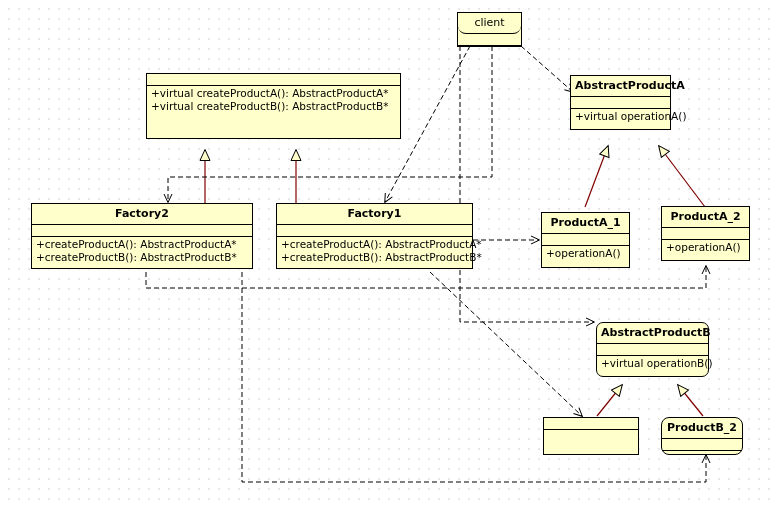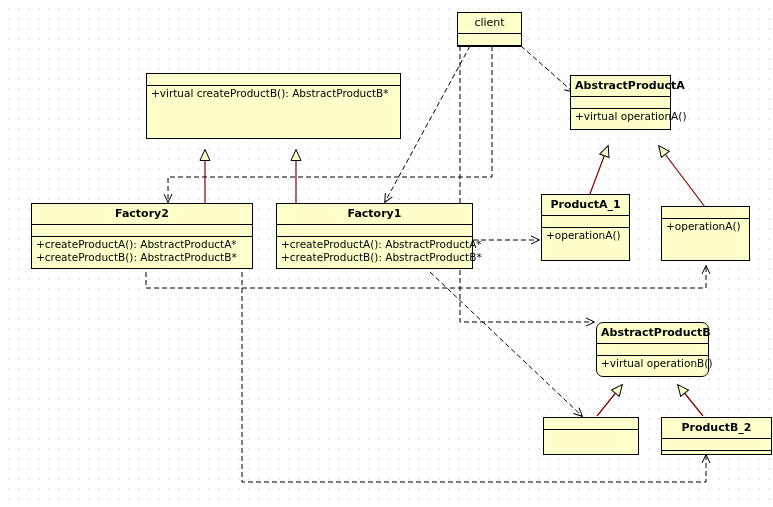--- a/index.html
+++ b/index.html
@@ -24,21 +24,21 @@
   .cls .title{
     text-align:center;
     font-weight:bold;
     font-size:11px;
     color:#000;
     padding:3px 4px 4px 4px;
     border-bottom:1px solid #000;
     line-height:13px;
     white-space:nowrap;
   }
-  .cls.obj .title{font-weight:normal;}
+  .cls.obj .title{font-weight:normal;border-radius:8px;}
   .cls .attrs{
     border-bottom:1px solid #000;
     min-height:9px;
     padding:0;
   }
   .cls .ops{
     padding:1px 4px 2px 4px;
     min-height:9px;
   }
   .cls .ops .row{
@@ -113,20 +113,21 @@
   </svg>
 
   <div class="cls obj" style="left:457px;top:12px;width:65px;height:35px;">
     <div class="title">client</div>
     <div class="attrs empty"></div>
   </div>
 
   <div class="cls" style="left:146px;top:73px;width:255px;height:66px;">
     <div class="attrs empty"></div>
     <div class="ops">
+      <div class="row">+virtual createProductA(): AbstractProductA*</div>
       <div class="row">+virtual createProductB(): AbstractProductB*</div>
     </div>
   </div>
 
   <div class="cls" style="left:31px;top:203px;width:222px;height:66px;">
     <div class="title">Factory2</div>
     <div class="attrs empty"></div>
     <div class="ops">
       <div class="row">+createProductA(): AbstractProductA*</div>
       <div class="row">+createProductB(): AbstractProductB*</div>
@@ -143,47 +144,48 @@
   </div>
 
   <div class="cls" style="left:570px;top:75px;width:101px;height:55px;">
     <div class="title">AbstractProductA</div>
     <div class="attrs empty"></div>
     <div class="ops">
       <div class="row">+virtual operationA()</div>
     </div>
   </div>
 
-  <div class="cls" style="left:541px;top:194px;width:89px;height:67px;">
+  <div class="cls" style="left:541px;top:212px;width:89px;height:56px;">
     <div class="title">ProductA_1</div>
     <div class="attrs empty"></div>
     <div class="ops">
       <div class="row">+operationA()</div>
     </div>
   </div>
 
   <div class="cls" style="left:661px;top:206px;width:89px;height:55px;">
+    <div class="title">ProductA_2</div>
     <div class="attrs empty"></div>
     <div class="ops">
       <div class="row">+operationA()</div>
     </div>
   </div>
 
   <div class="cls" style="left:596px;top:322px;width:113px;height:55px;border-radius:7px;">
     <div class="title">AbstractProductB</div>
     <div class="attrs empty"></div>
     <div class="ops">
       <div class="row">+virtual operationB()</div>
     </div>
   </div>
 
   <div class="cls" style="left:543px;top:417px;width:96px;height:38px;">
     <div class="attrs empty"></div>
     <div class="ops empty"></div>
   </div>
 
-  <div class="cls" style="left:661px;top:417px;width:111px;height:38px;">
+  <div class="cls" style="left:661px;top:417px;width:82px;height:38px;border-radius:8px;">
     <div class="title">ProductB_2</div>
     <div class="attrs empty"></div>
     <div class="ops empty"></div>
   </div>
 
 </div>
 
 </body></html>

